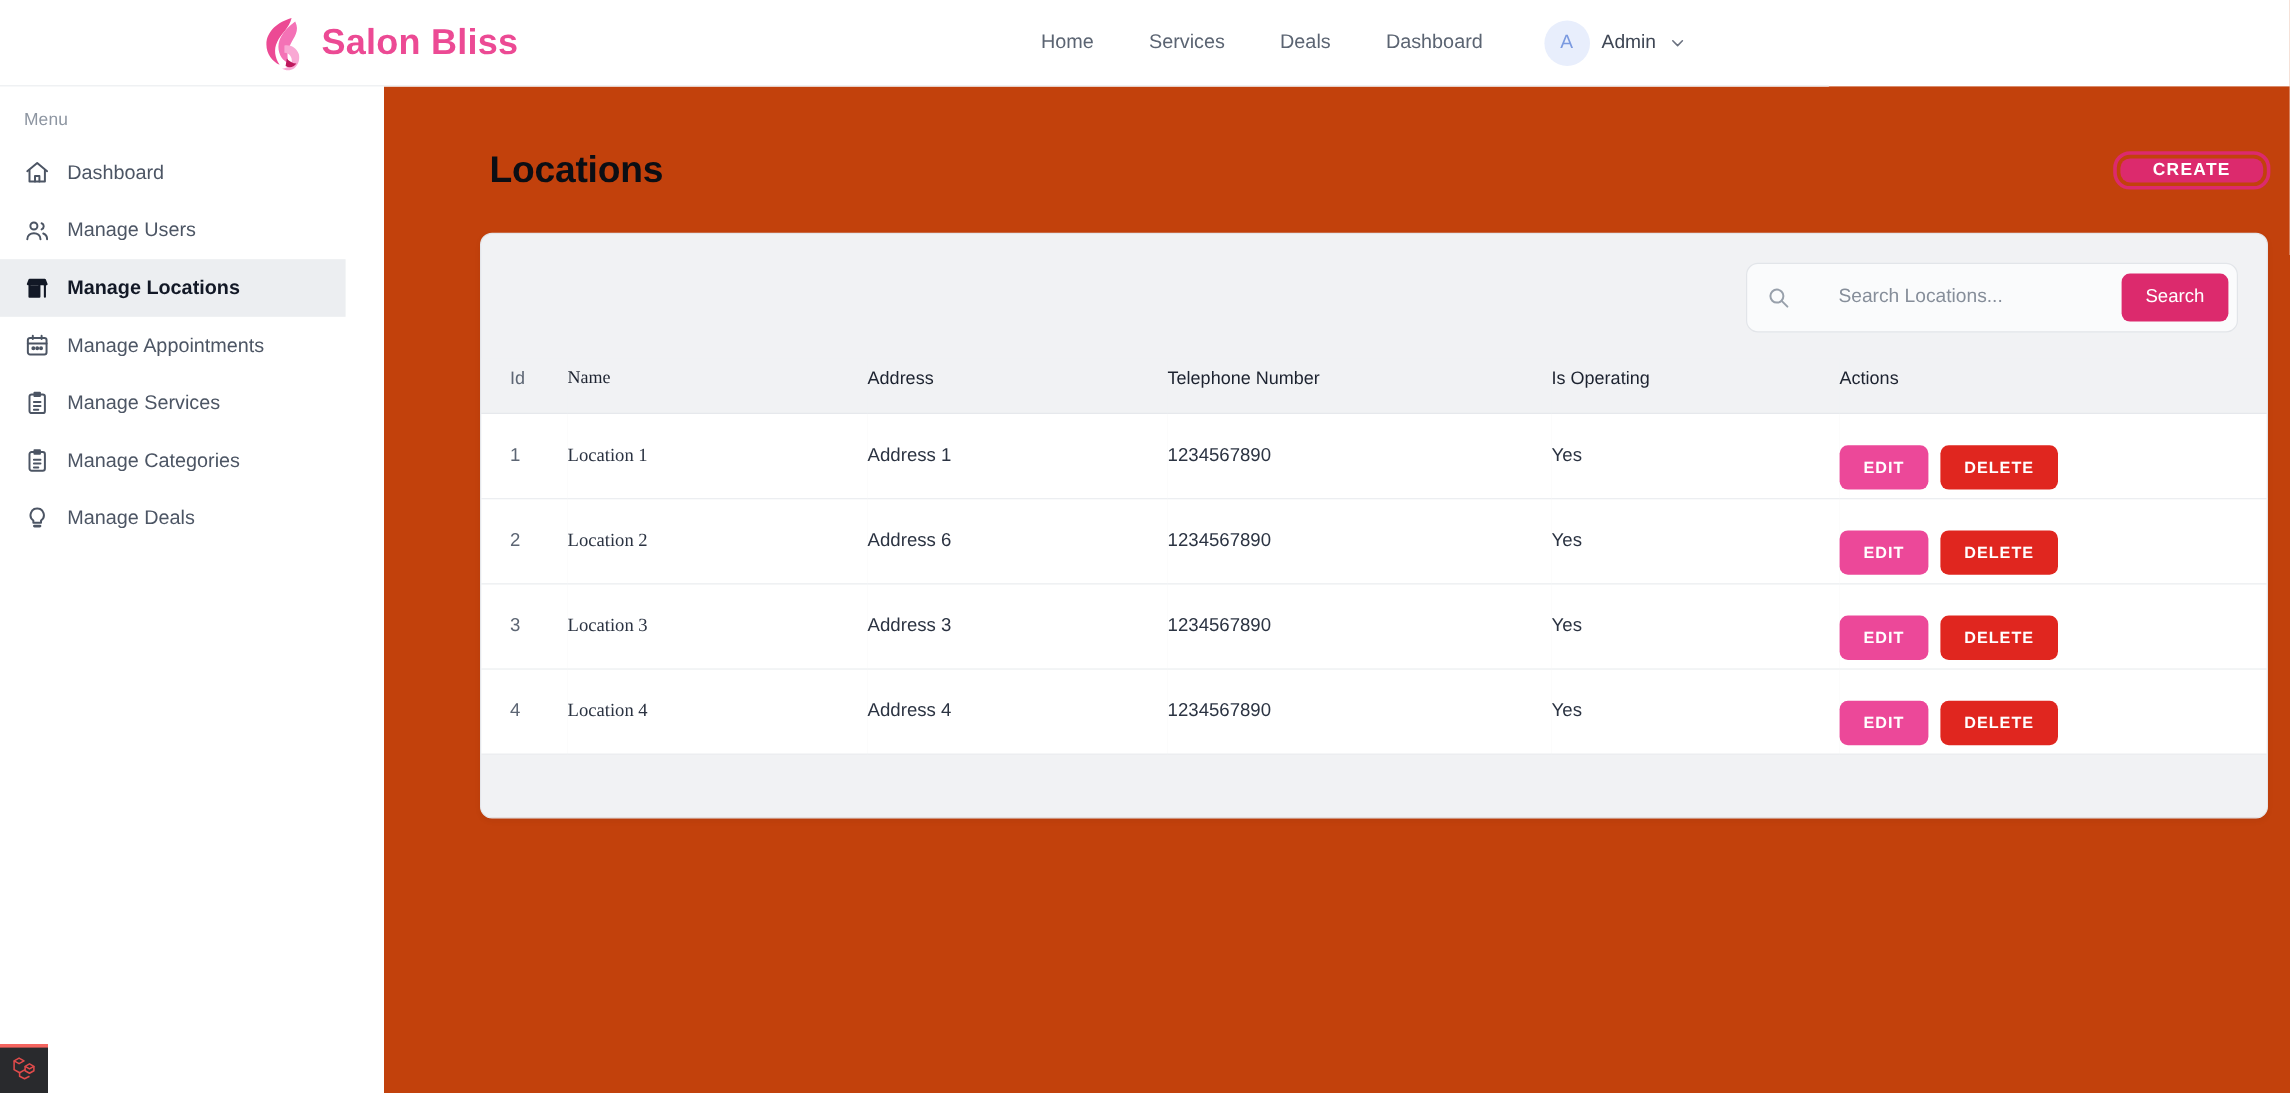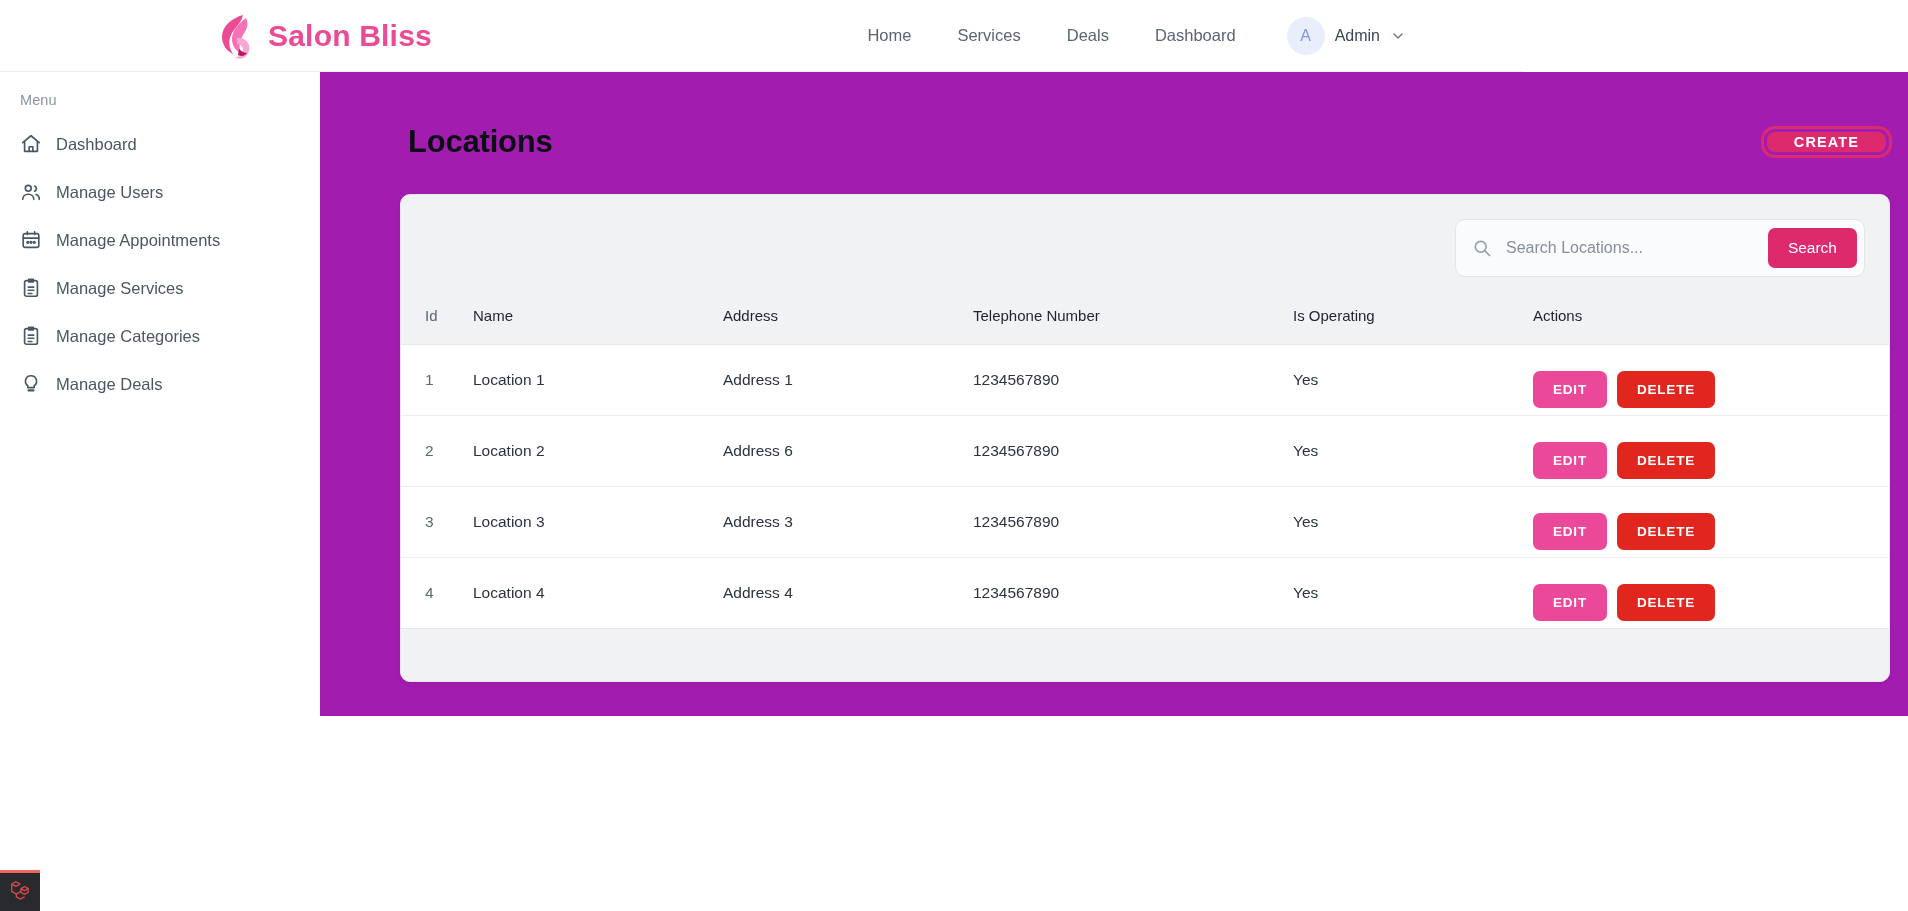--- a/index.html
+++ b/index.html
@@ -107,22 +107,22 @@
     font-weight: 700;
   }
   .side-item .ic { width: 22px; height: 22px; flex: 0 0 22px; display: block; }
   .side-item.active .ic { color: #121826; }
 
   
   .main {
     position: absolute;
     top: 72px; left: 320px;
     width: 1588px;
-    height: 644px;
-    background: #a21caf;
+    height: 839px;
+    background: #c2410c;
     padding: 0;
     overflow: hidden;
   }
   .page-head {
     display: flex;
     align-items: center;
     justify-content: space-between;
     padding: 52px 22px 0 88px;
   }
   .page-title {
@@ -161,20 +161,21 @@
   }
   .searchbox {
     display: flex;
     align-items: center;
     width: 410px;
     height: 58px;
     background: #fafbfc;
     border: 1px solid #e2e5e9;
     border-radius: 10px;
     padding: 0 7px 0 16px;
+    gap: 26px;
   }
   .search-icon { width: 20px; height: 20px; color: #98a0ab; flex: 0 0 20px; }
   .search-input {
     flex: 1;
     border: none;
     outline: none;
     background: transparent;
     font-size: 16px;
     color: #3e4654;
     padding-left: 14px;
@@ -206,21 +207,21 @@
     font-size: 15.5px;
     color: #2b3342;
     background: #ffffff;
     border-bottom: 1px solid #eceef1;
     height: 71px;
     vertical-align: middle;
   }
   tbody tr:last-child td { border-bottom: 1px solid #e6e8ec; }
   td.id-col, th.id-col { color: #5d6674; }
   .col-id      { width: 72px;  padding-left: 24px; }
-  .col-name    { width: 250px; }
+  .col-name    { width: 250px; font-family: Liberation Serif, serif; }
   .col-address { width: 250px; }
   .col-phone   { width: 320px; }
   .col-oper    { width: 240px; }
   .col-actions { width: auto; }
 
   .actions-wrap {
     display: flex;
     gap: 10px;
     align-items: center;
     transform: translateY(9px);
@@ -308,20 +309,30 @@
       <svg viewBox="0 0 24 24" fill="none" stroke="#4c5564" stroke-width="1.8" stroke-linecap="round" stroke-linejoin="round">
           <circle cx="9" cy="8" r="3.2"></circle>
           <path d="M3 20c0-3.3 2.7-5.5 6-5.5s6 2.2 6 5.5"></path>
           <path d="M16 5.5a3 3 0 0 1 0 5.6"></path>
           <path d="M17.5 14.8c2.1.7 3.5 2.5 3.5 5.2"></path>
         </svg>
     </span>
     <span>Manage Users</span>
   </a>
 
+  <a class="side-item active" href="#">
+    <span class="ic">
+      <svg viewBox="0 0 24 24" fill="none" stroke="#121826" stroke-width="1.9" stroke-linecap="round" stroke-linejoin="round">
+          <path d="M3.5 8.5h17l-1.6-4H5.1z" fill="#121826"></path>
+          <path d="M5 9.5V20h9V9.5" fill="#121826"></path>
+          <path d="M19 9.5V20"></path>
+        </svg>
+    </span>
+    <span>Manage Locations</span>
+  </a>
 
   <a class="side-item" href="#">
     <span class="ic">
       <svg viewBox="0 0 24 24" fill="none" stroke="#4c5564" stroke-width="1.8" stroke-linecap="round" stroke-linejoin="round">
           <rect x="3.5" y="5" width="17" height="15" rx="2"></rect>
           <path d="M3.5 10h17"></path>
           <path d="M8 3v3M16 3v3"></path>
           <circle cx="8.5" cy="14.5" r=".9" fill="#4c5564"></circle>
           <circle cx="12" cy="14.5" r=".9" fill="#4c5564"></circle>
           <circle cx="15.5" cy="14.5" r=".9" fill="#4c5564"></circle>

